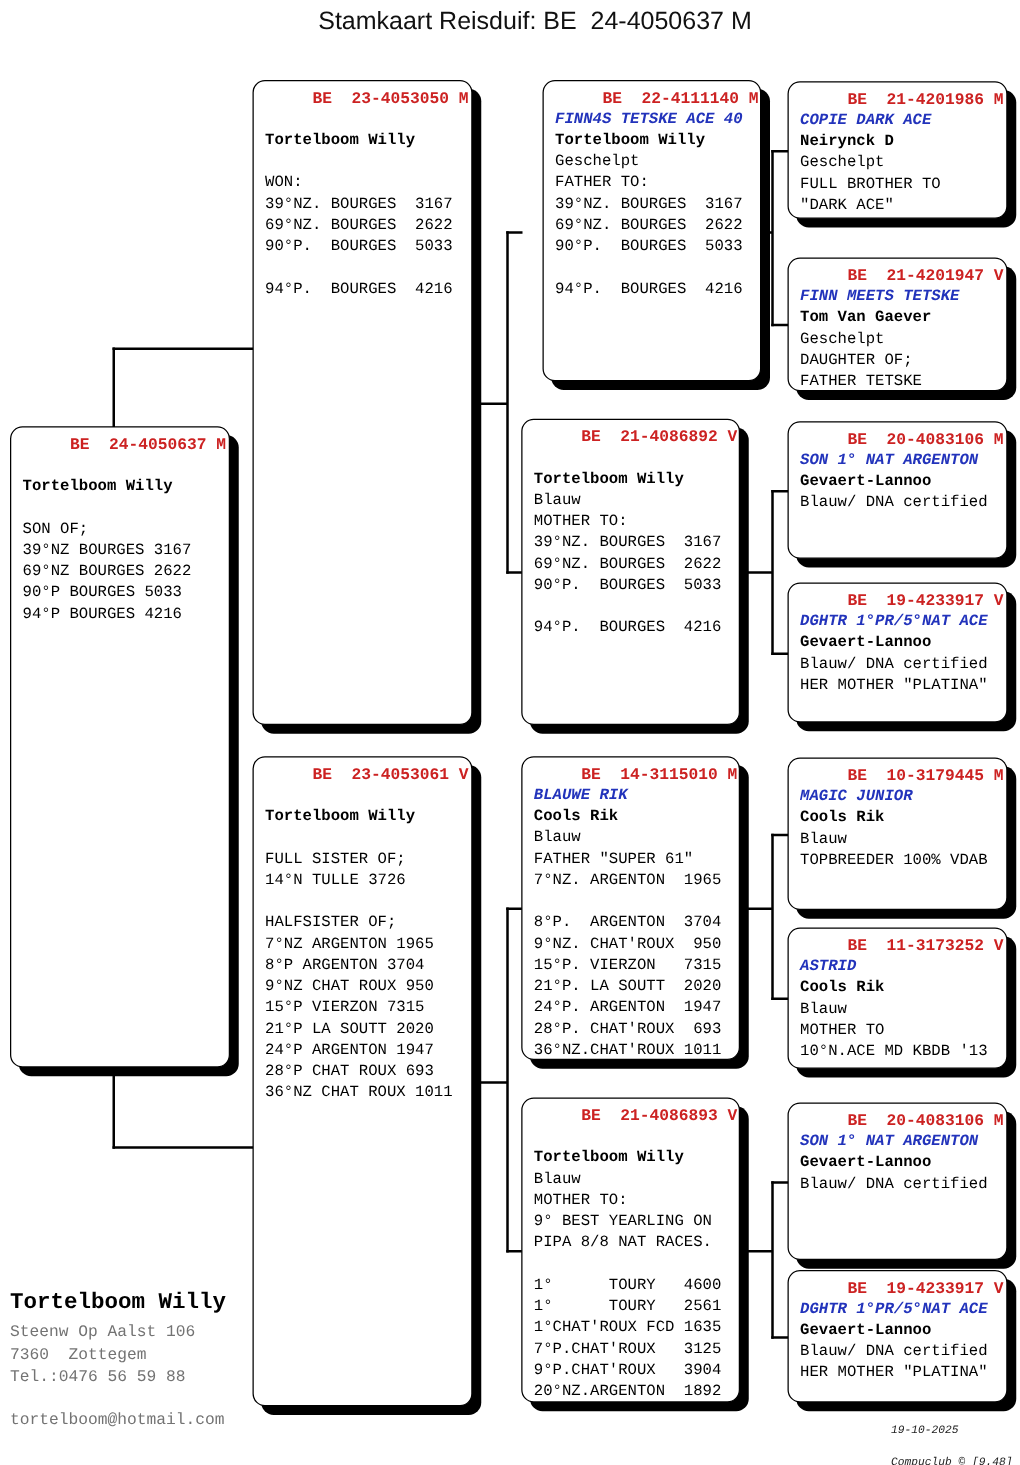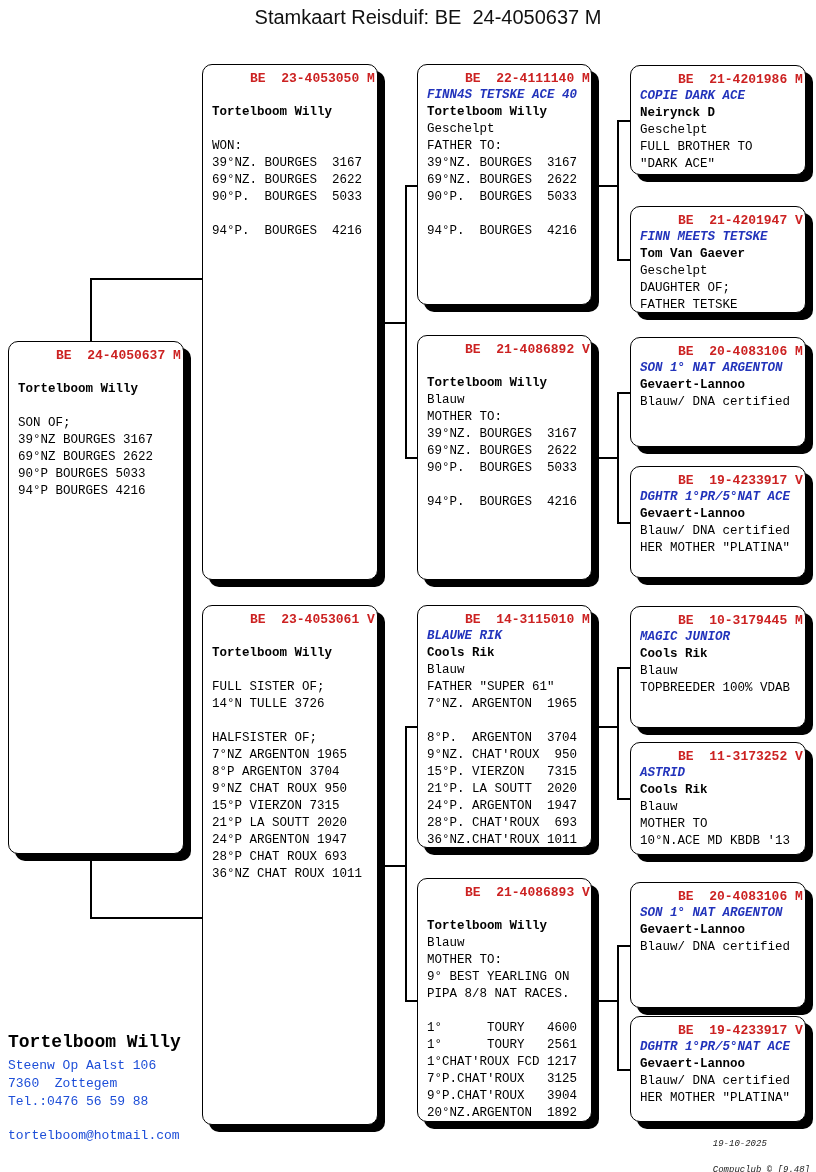--- a/index.html
+++ b/index.html
@@ -11,21 +11,21 @@
            font-family:"Liberation Sans","DejaVu Sans",sans-serif; font-size:20px; color:#111;
            white-space:pre;padding-left:40px; }
   .cl { position:absolute; background:#000; }
   .pbox { position:absolute; background:#fff; border:1.5px solid #000; border-radius:10px;
           box-shadow:7px 7px 0 #000; padding:5px 4px 0 9px; }
   .ring { font-weight:bold; font-size:13px; line-height:17px; color:var(--red); white-space:pre;margin-left:38px; }
   .ln { font-size:12.5px; line-height:17px; color:#000; white-space:pre; }
   .ln.bold { font-weight:bold; }
   .ln.blue { color:var(--blue); font-weight:bold; font-style:italic; }
   .owner-name { position:absolute; left:8px; top:1032px; font-weight:bold; font-size:18px; color:#000; }
-  .owner-line { position:absolute; left:8px; font-size:13px; color:#1d4ed8; white-space:pre; }
+  .owner-line { position:absolute; left:8px; font-size:13px; color:#737373; white-space:pre; }
   .footer { position:absolute; right:6px; top:1139px; display:flex; gap:16px;
             font-size:9px; font-style:italic; color:#222; white-space:pre;flex-direction:column; }
 </style>
 </head>
 <body>
 
 <div class="page">
 
   <div class="title">Stamkaart Reisduif: BE  24-4050637 M</div>
 
@@ -105,21 +105,21 @@
         <div class="ln">8°P ARGENTON 3704</div>
         <div class="ln">9°NZ CHAT ROUX 950</div>
         <div class="ln">15°P VIERZON 7315</div>
         <div class="ln">21°P LA SOUTT 2020</div>
         <div class="ln">24°P ARGENTON 1947</div>
         <div class="ln">28°P CHAT ROUX 693</div>
         <div class="ln">36°NZ CHAT ROUX 1011</div>
       </div>
   </div>
 
-  <div class="pbox" style="left:417px;top:64px;width:175px;height:241px">
+  <div class="pbox" style="left:434px;top:64px;width:175px;height:241px">
     <div class="ring">BE  22-4111140 M</div>
     <div>
         <div class="ln blue">FINN4S TETSKE ACE 40</div>
         <div class="ln bold">Tortelboom Willy</div>
         <div class="ln">Geschelpt</div>
         <div class="ln">FATHER TO:</div>
         <div class="ln">39°NZ. BOURGES  3167</div>
         <div class="ln">69°NZ. BOURGES  2622</div>
         <div class="ln">90°P.  BOURGES  5033</div>
         <div class="ln">&nbsp;</div>
@@ -163,21 +163,21 @@
     <div>
         <div class="ln">&nbsp;</div>
         <div class="ln bold">Tortelboom Willy</div>
         <div class="ln">Blauw</div>
         <div class="ln">MOTHER TO:</div>
         <div class="ln">9° BEST YEARLING ON</div>
         <div class="ln">PIPA 8/8 NAT RACES.</div>
         <div class="ln">&nbsp;</div>
         <div class="ln">1°      TOURY   4600</div>
         <div class="ln">1°      TOURY   2561</div>
-        <div class="ln">1°CHAT'ROUX FCD 1217</div>
+        <div class="ln">1°CHAT'ROUX FCD 1635</div>
         <div class="ln">7°P.CHAT'ROUX   3125</div>
         <div class="ln">9°P.CHAT'ROUX   3904</div>
         <div class="ln">20°NZ.ARGENTON  1892</div>
       </div>
   </div>
 
   <div class="pbox" style="left:630px;top:65px;width:176px;height:110px">
     <div class="ring">BE  21-4201986 M</div>
     <div>
         <div class="ln blue">COPIE DARK ACE</div>

